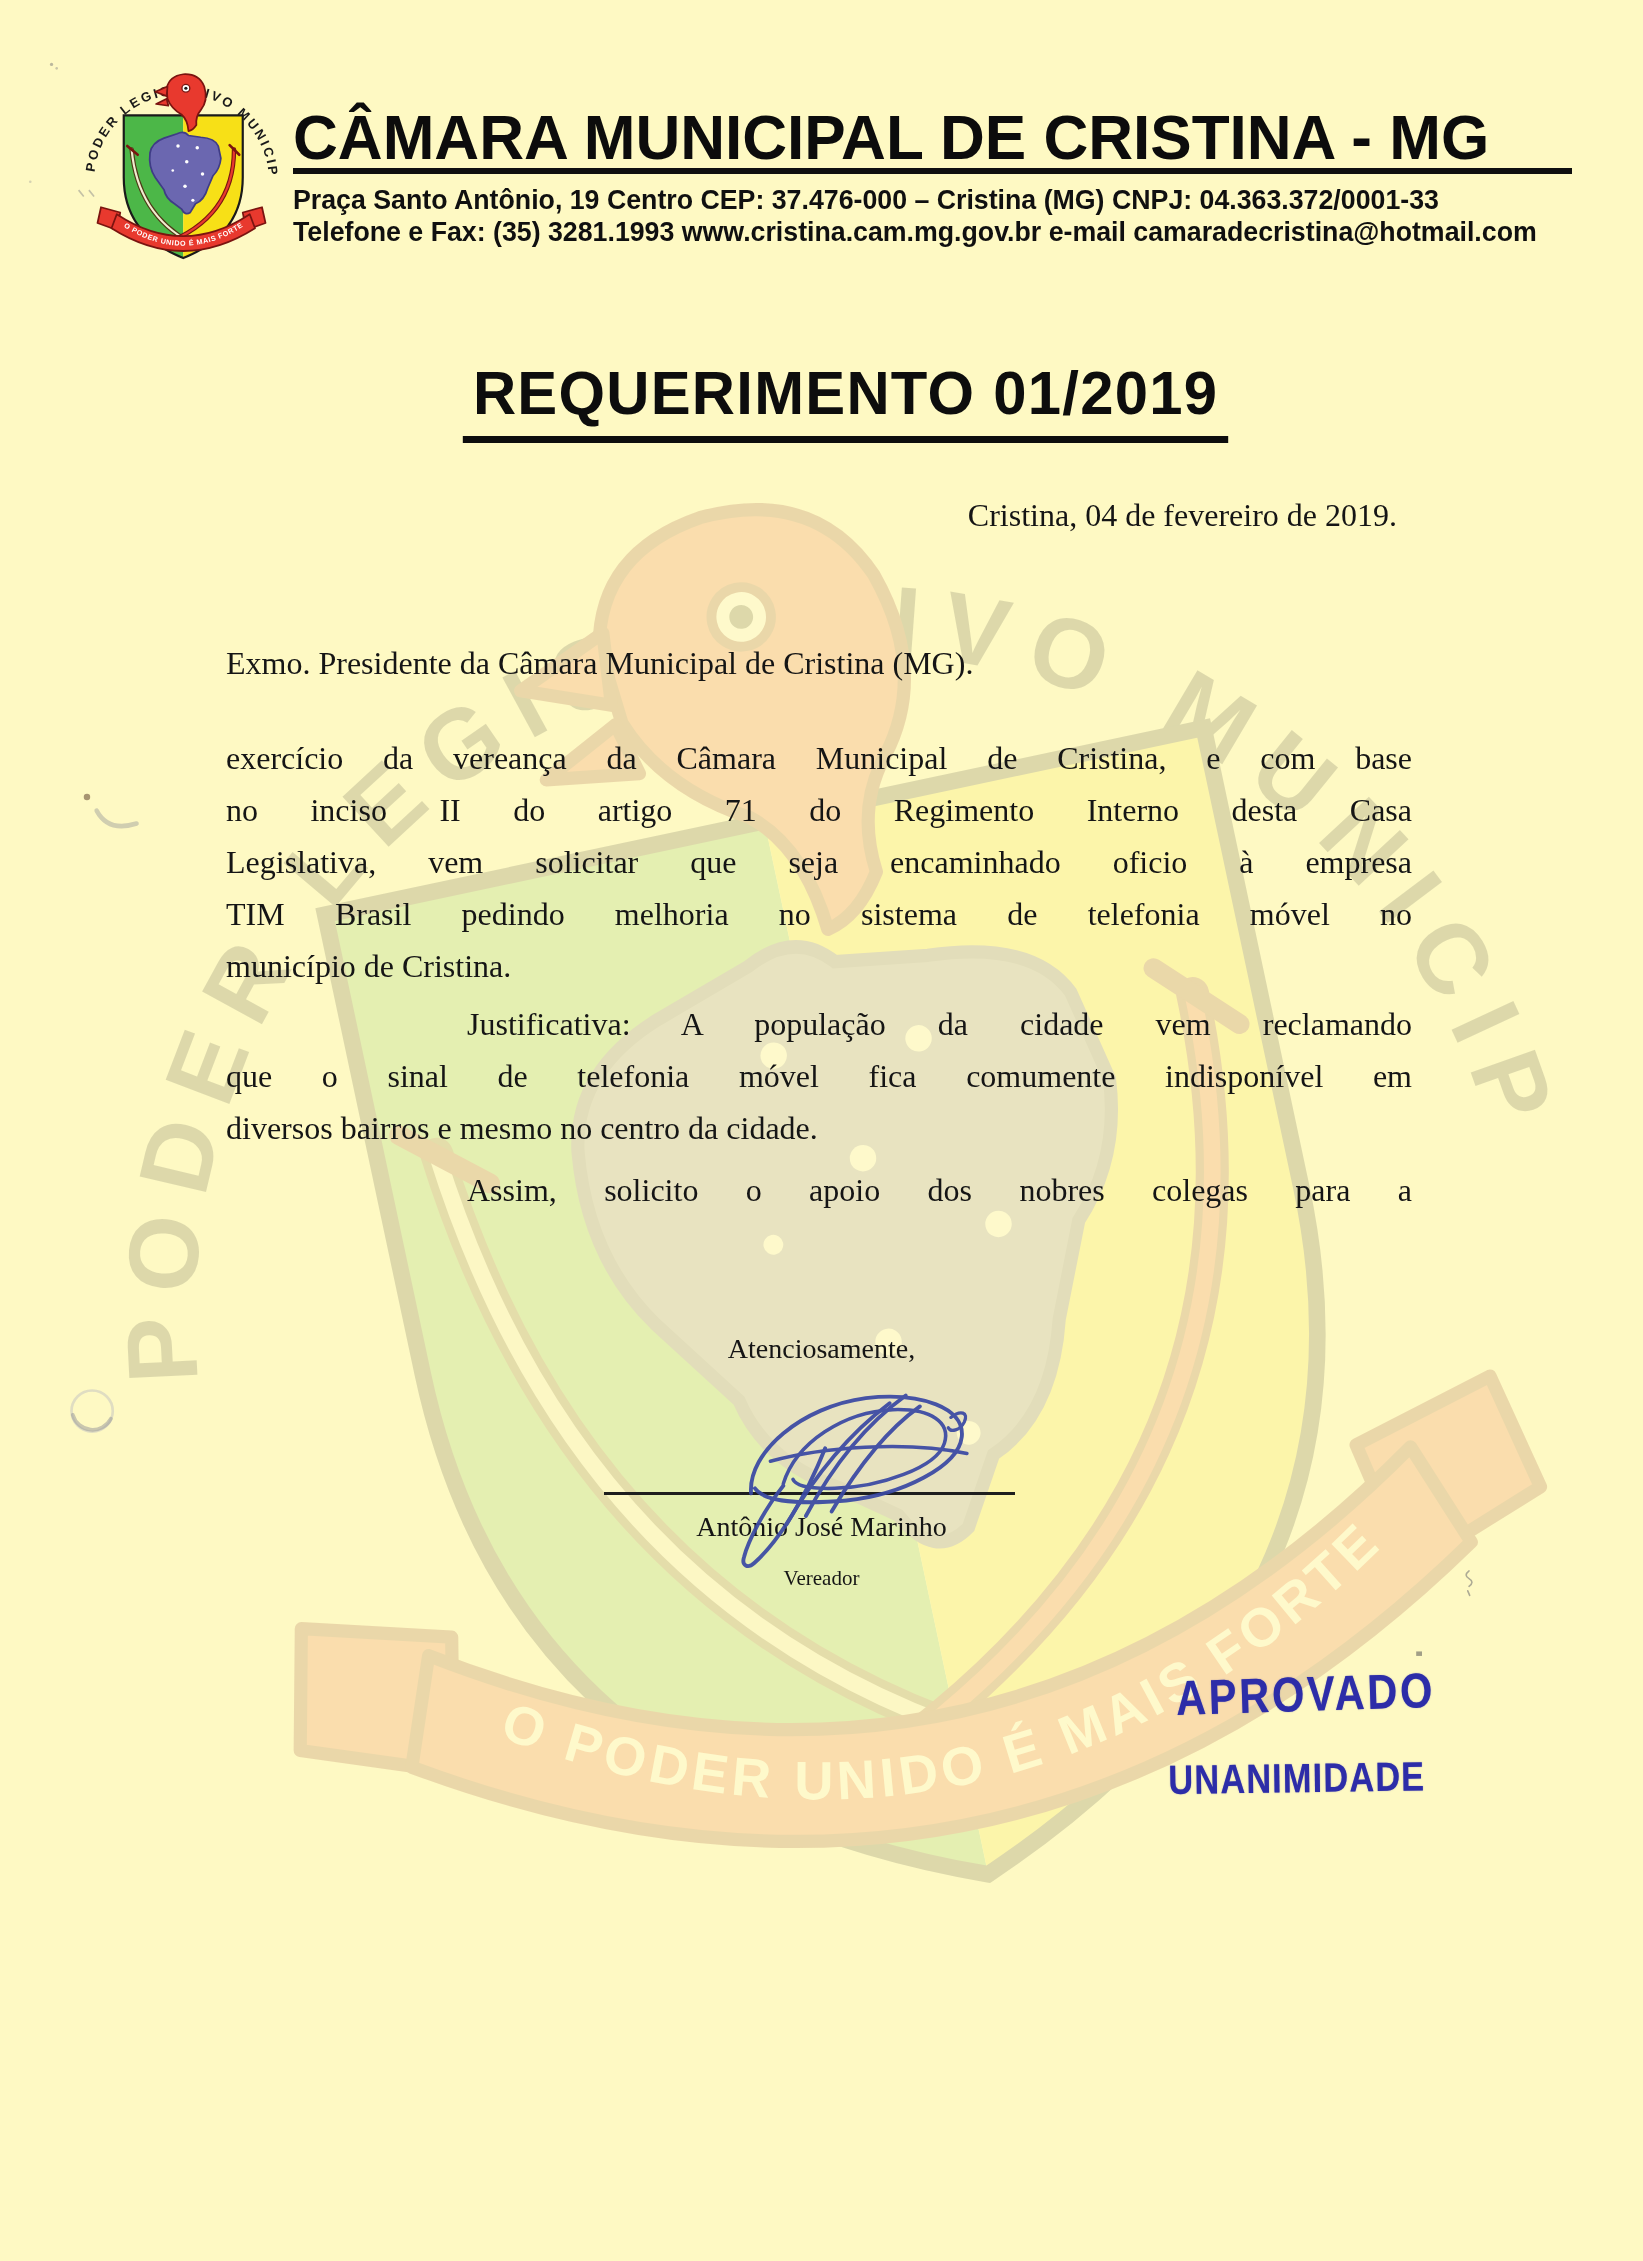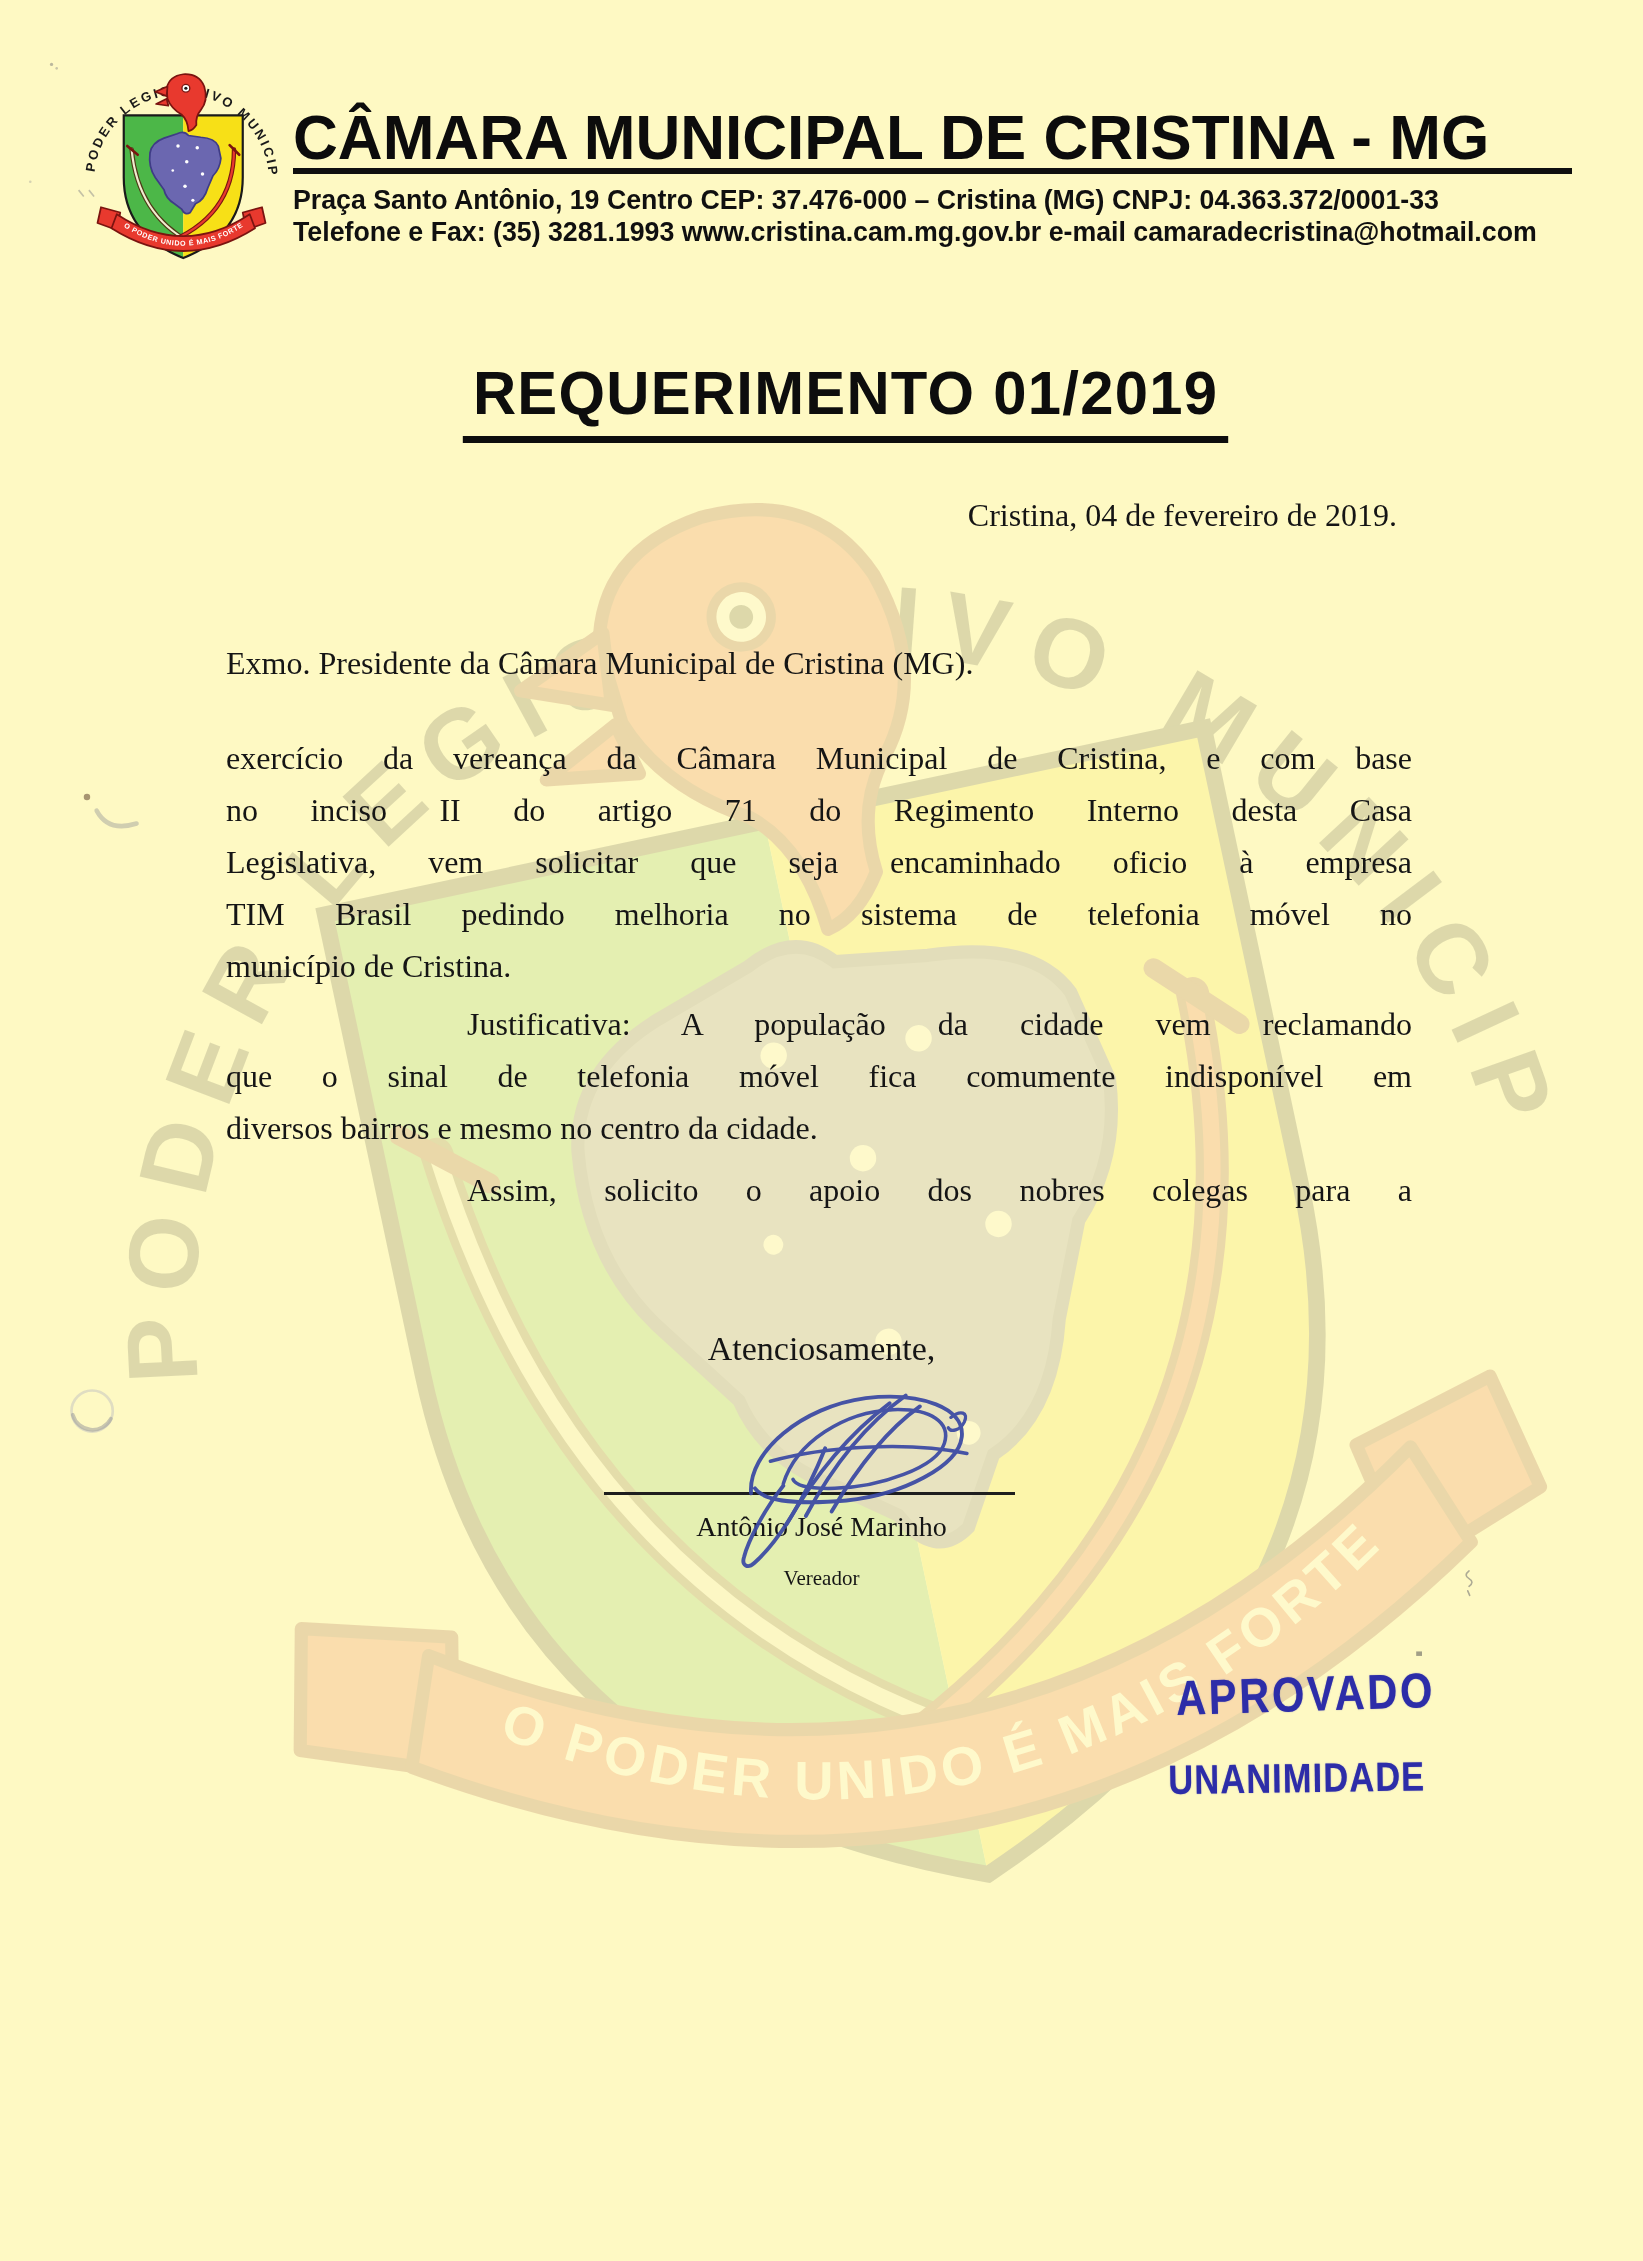--- a/index.html
+++ b/index.html
@@ -36,21 +36,21 @@
     transform:scaleX(0.98);
   }
   .dateline{position:absolute;top:497px;right:246px;font-size:32px;line-height:36px;z-index:3;}
   
   .body-block{position:absolute;left:213px;top:637px;width:1186px;z-index:3;font-size:32px;line-height:52px;text-align:justify;margin-left:13px;}
   .bodyline{height:52px;}
   .jl{text-align:justify;text-align-last:justify;}
   .ind{text-indent:241px;}
   .p1{margin-top:43px;} .p2{margin-top:6.4px;} .p3{margin-top:9.7px;}
   
-  .closing{position:absolute;left:0;top:1329px;width:1643px;text-align:center;font-size:34px;line-height:39px;z-index:3;}
+  .closing{position:absolute;left:0;top:1329px;width:1643px;text-align:center;font-size:28px;line-height:39px;z-index:3;}
   .sigline{position:absolute;left:604px;top:1492px;width:411px;height:2.6px;background:#1e1e1e;z-index:3;}
   .signature-svg{position:absolute;left:693px;top:1371px;width:303px;height:203px;z-index:4;}
   .signame{position:absolute;left:0;top:1507px;width:1643px;text-align:center;font-size:28px;line-height:39px;z-index:3;}
   .sigrole{position:absolute;left:0;top:1559px;width:1643px;text-align:center;font-size:21px;line-height:39px;z-index:3;}
   
   .stamp{
     position:absolute;z-index:5;font-family:"Liberation Sans",sans-serif;font-weight:700;color:#2d2da8;
     transform-origin:left top;text-shadow:0 0 1.3px rgba(45,45,168,0.55);white-space:nowrap;
   }
   .stamp1{left:1175px;top:1670px;font-size:49px;letter-spacing:3.2px;transform:rotate(-1.8deg) scaleX(0.85);}

